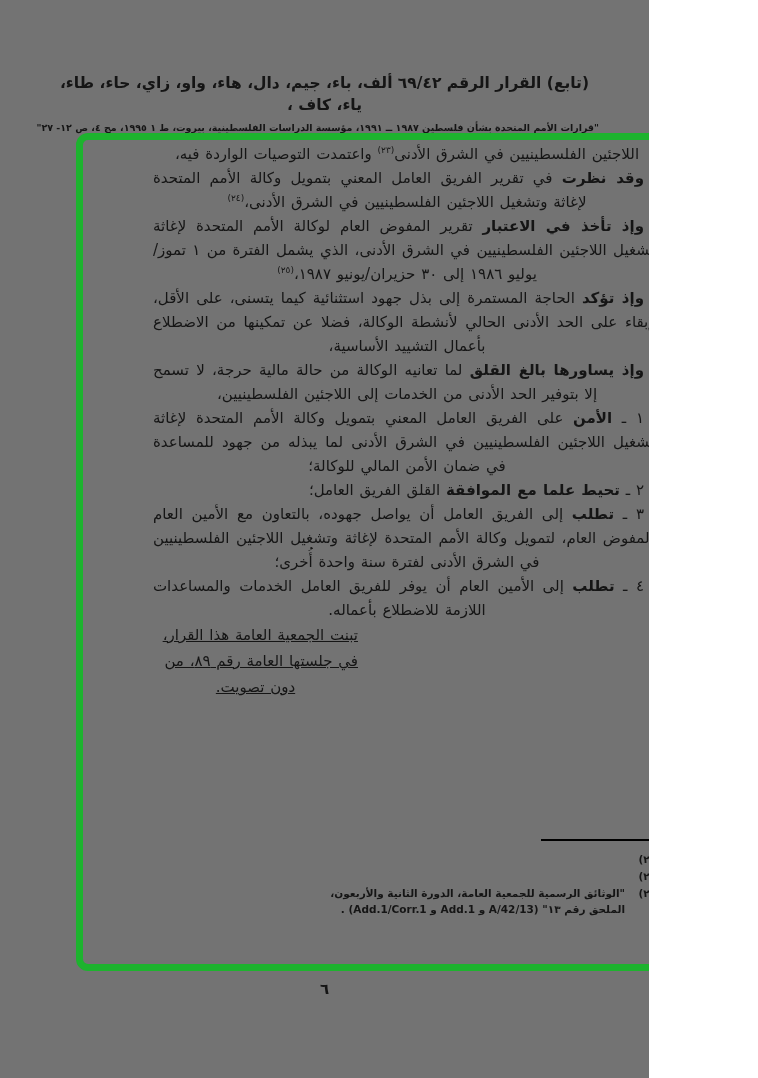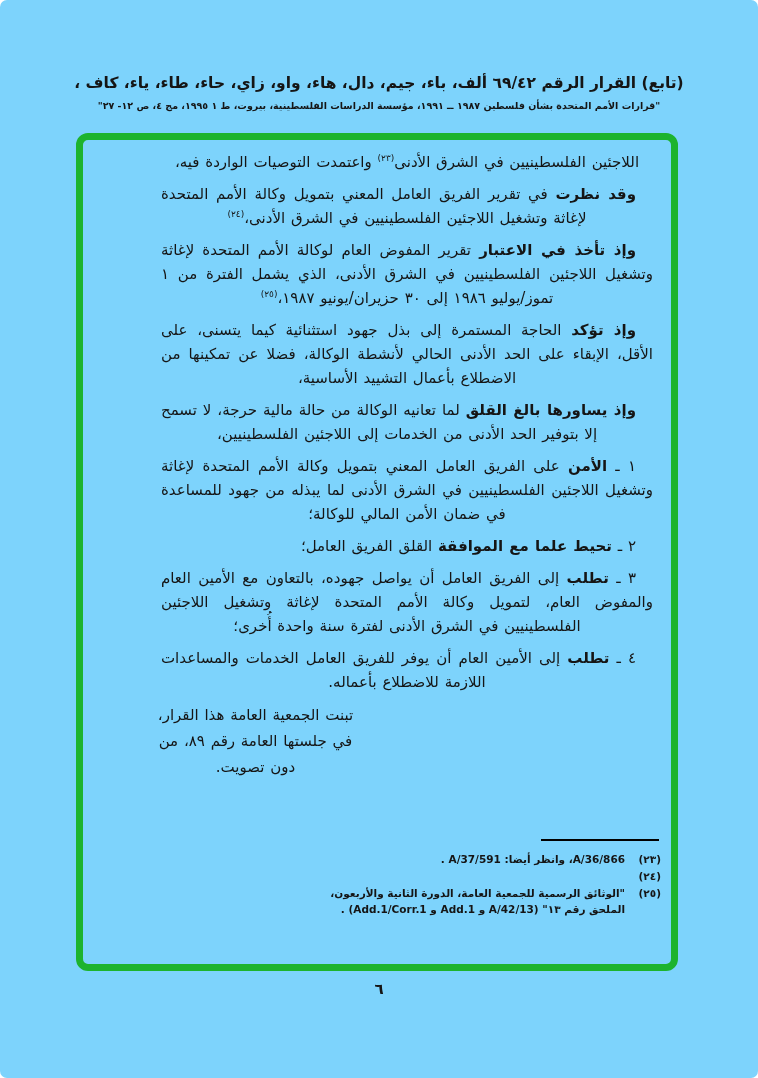--- a/index.html
+++ b/index.html
@@ -1,34 +1,34 @@
 <!DOCTYPE html>
 <html lang="ar"><head>
 <meta charset="utf-8">
 <style>
   html,body{margin:0;padding:0;background:#ffffff;}
   body{width:758px;height:1078px;font-family:"DejaVu Sans",sans-serif;color:#151515;}
-  .page{position:relative;width:758px;height:1078px;background:#7dd3fc;overflow:hidden;border-radius:7px;}
+  .page{position:relative;width:649px;height:1078px;background:#737373;overflow:hidden;}
 
   .header{position:absolute;top:72px;left:50px;right:50px;direction:rtl;text-align:center;}
   .title{font-size:15.5px;font-weight:bold;letter-spacing:.3px;line-height:22px;}
   .source{font-size:9.5px;font-weight:bold;margin-top:5px;line-height:13px;white-space:nowrap;}
 
   .green-box{position:absolute;left:76px;top:133px;width:602px;height:838px;
     border:7px solid #1db32e;border-radius:12px;box-sizing:border-box;}
 
   .content{position:absolute;top:2px;right:10px;left:70px;direction:rtl;}
-  .para{font-size:15px;line-height:24px;margin:8px;text-align:justify;text-align-last:center;
+  .para{font-size:15px;line-height:24px;margin:0;text-align:justify;text-align-last:center;
     text-indent:17px;word-spacing:1px;}
   .para.no-indent{text-indent:0;}
   .para.start-last{text-align-last:right;}
   .para .b{font-weight:bold;}
   .para sup{font-size:9px;line-height:0;vertical-align:super;}
-  .para.adoption{width:205px;margin:0 auto 16px 0;text-align:center;text-align-last:center;
-    text-indent:0;line-height:26px;}
+  .para.adoption{width:205px;margin:0 auto 16px 0;text-align:right;text-align-last:center;
+    text-indent:0;line-height:26px;text-decoration:underline;}
 
   .fn-area{position:absolute;right:10px;left:70px;bottom:46px;direction:rtl;}
   .fn-sep{width:118px;border-top:2px solid #000;margin:0 2px 10px 0;}
   .footnotes{width:348px;font-size:10.5px;line-height:16px;}
   .footnote{display:flex;margin-bottom:1px;}
   .fn-marker{flex:0 0 36px;font-weight:bold;}
   .fn-text{flex:1;font-weight:600;}
 
   .page-number{position:absolute;top:980px;left:0;right:0;text-align:center;
     font-size:15px;font-weight:bold;}
@@ -54,21 +54,20 @@
         <p class="para start-last"><span>٢ ـ </span><span class="b">تحيط علما مع الموافقة</span><span> القلق الفريق العامل؛</span></p>
         <p class="para"><span>٣ ـ </span><span class="b">تطلب</span><span> إلى الفريق العامل أن يواصل جهوده، بالتعاون مع الأمين العام والمفوض العام، لتمويل وكالة الأمم المتحدة لإغاثة وتشغيل اللاجئين الفلسطينيين في الشرق الأدنى لفترة سنة واحدة أُخرى؛</span></p>
         <p class="para"><span>٤ ـ </span><span class="b">تطلب</span><span> إلى الأمين العام أن يوفر للفريق العامل الخدمات والمساعدات اللازمة للاضطلاع بأعماله.</span></p>
         <p class="para adoption"><span>تبنت الجمعية العامة هذا القرار، في جلستها العامة رقم ٨٩، من دون تصويت.</span></p>
       </div>
     <div class="fn-area">
       <div class="fn-sep"></div>
       <div class="footnotes">
           <div class="footnote">
             <span class="fn-marker">(٢٣)</span>
-            <span class="fn-text"><span>A/36/866</span><span>، وانظر أيضا: </span><span>A/37/591</span><span> .</span></span>
           </div>
           <div class="footnote">
             <span class="fn-marker">(٢٤)</span>
           </div>
           <div class="footnote">
             <span class="fn-marker">(٢٥)</span>
             <span class="fn-text"><span>"الوثائق الرسمية للجمعية العامة، الدورة الثانية والأربعون، الملحق رقم ١٣" (A/42/13 و Add.1 و Add.1/Corr.1) .</span></span>
           </div>
         </div>
     </div>

